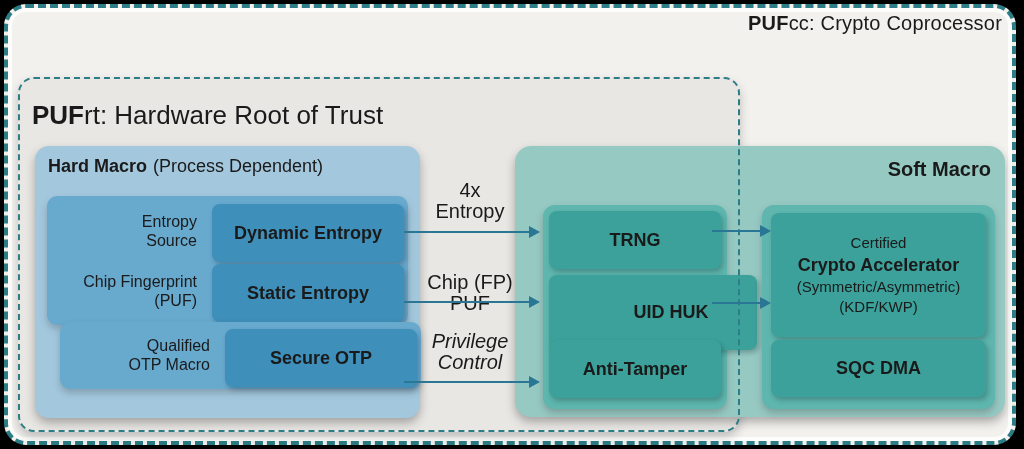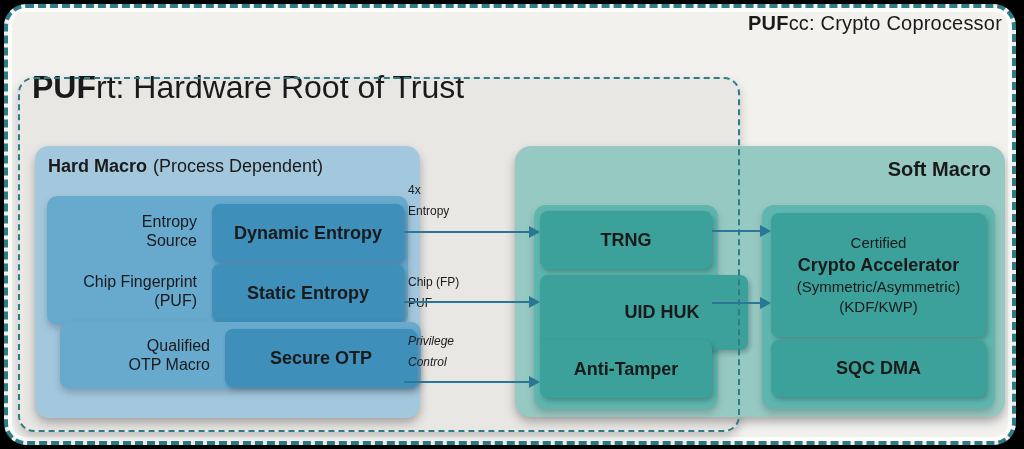--- a/index.html
+++ b/index.html
@@ -24,21 +24,21 @@
     position:absolute;left:18px;top:77px;width:722px;height:355px;
     border-radius:16px;background:#e8e7e4;box-shadow:0 5px 10px rgba(40,40,40,0.25);
     z-index:1;
   }
   .pufrt-border{
     position:absolute;left:18px;top:77px;width:722px;height:355px;
     box-sizing:border-box;border:2px dashed #2c7d86;border-radius:16px;
     z-index:5;pointer-events:none;
   }
   .pufrt-title{
-    position:absolute;left:32px;top:69px;font-size:32px;z-index:2;white-space:nowrap;
+    position:absolute;left:32px;top:100px;font-size:26px;z-index:2;white-space:nowrap;
   }
   
   .hard-macro{
     position:absolute;left:35px;top:146px;width:385px;height:272px;
     border-radius:14px;background:#a3c8de;z-index:2;
     box-shadow:0 5px 10px rgba(40,40,40,0.35);
   }
   .hm-title{position:absolute;left:13px;top:10px;font-size:18px;white-space:nowrap;}
   .hm-title .sub{margin-left:6px;}
   .group{
@@ -60,21 +60,21 @@
   .soft-macro{
     position:absolute;left:515px;top:146px;width:490px;height:271px;
     border-radius:16px;background:#97c9c3;z-index:3;
     box-shadow:0 5px 10px rgba(40,40,40,0.35);
   }
   .sm-title{position:absolute;top:12px;right:14px;font-size:20px;font-weight:bold;}
   .subgroup{
     position:absolute;top:59px;height:204px;border-radius:12px;background:#5eb6ae;
     box-shadow:0 4px 7px rgba(40,40,40,0.25);
   }
-  .sg-left{left:19px;width:184px;}
+  .sg-left{left:28px;width:184px;}
   .sg-right{left:247px;width:233px;}
   .teal-box{
     position:absolute;border-radius:8px;background:#3ba19a;
     display:flex;align-items:center;justify-content:center;flex-direction:column;
     font-size:18px;font-weight:bold;box-shadow:2px 3px 5px rgba(20,50,50,0.3);
   }
   .sg-left .teal-box{left:6px;width:172px;}
   .mod1{top:6px;height:58px;}
   .mod2{top:70px;height:75px;padding-left:36px;}
   .mod3{top:135px;height:58px;}
@@ -89,22 +89,22 @@
     content:"";position:absolute;right:-10px;top:-5px;width:0;height:0;
     border-left:11px solid #2a7695;border-top:6px solid transparent;
     border-bottom:6px solid transparent;
   }
   .a1{left:404px;top:231px;width:126px;}
   .a2{left:404px;top:301px;width:126px;}
   .a3{left:404px;top:381px;width:126px;}
   .a4{left:712px;top:230px;width:49px;}
   .a5{left:712px;top:302px;width:49px;}
   .arrow-label{
-    position:absolute;left:408px;width:124px;text-align:left;z-index:4;
-    font-size:12px;line-height:21px;white-space:pre-line;
+    position:absolute;left:408px;width:124px;text-align:center;z-index:4;
+    font-size:20px;line-height:21px;white-space:pre-line;
   }
   .l1{top:180px;}
   .l2{top:253px;margin-top:19px;}
   .l3{top:331px;font-style:italic;}
 </style>
 </head>
 <body>
 
 <div class="canvas">
 

